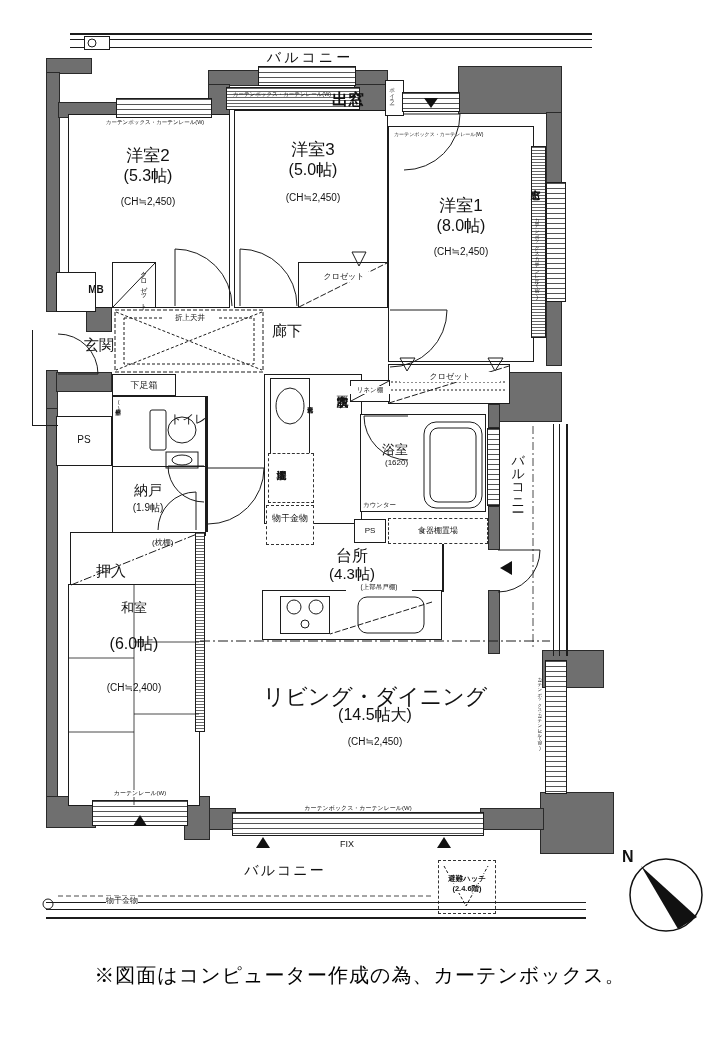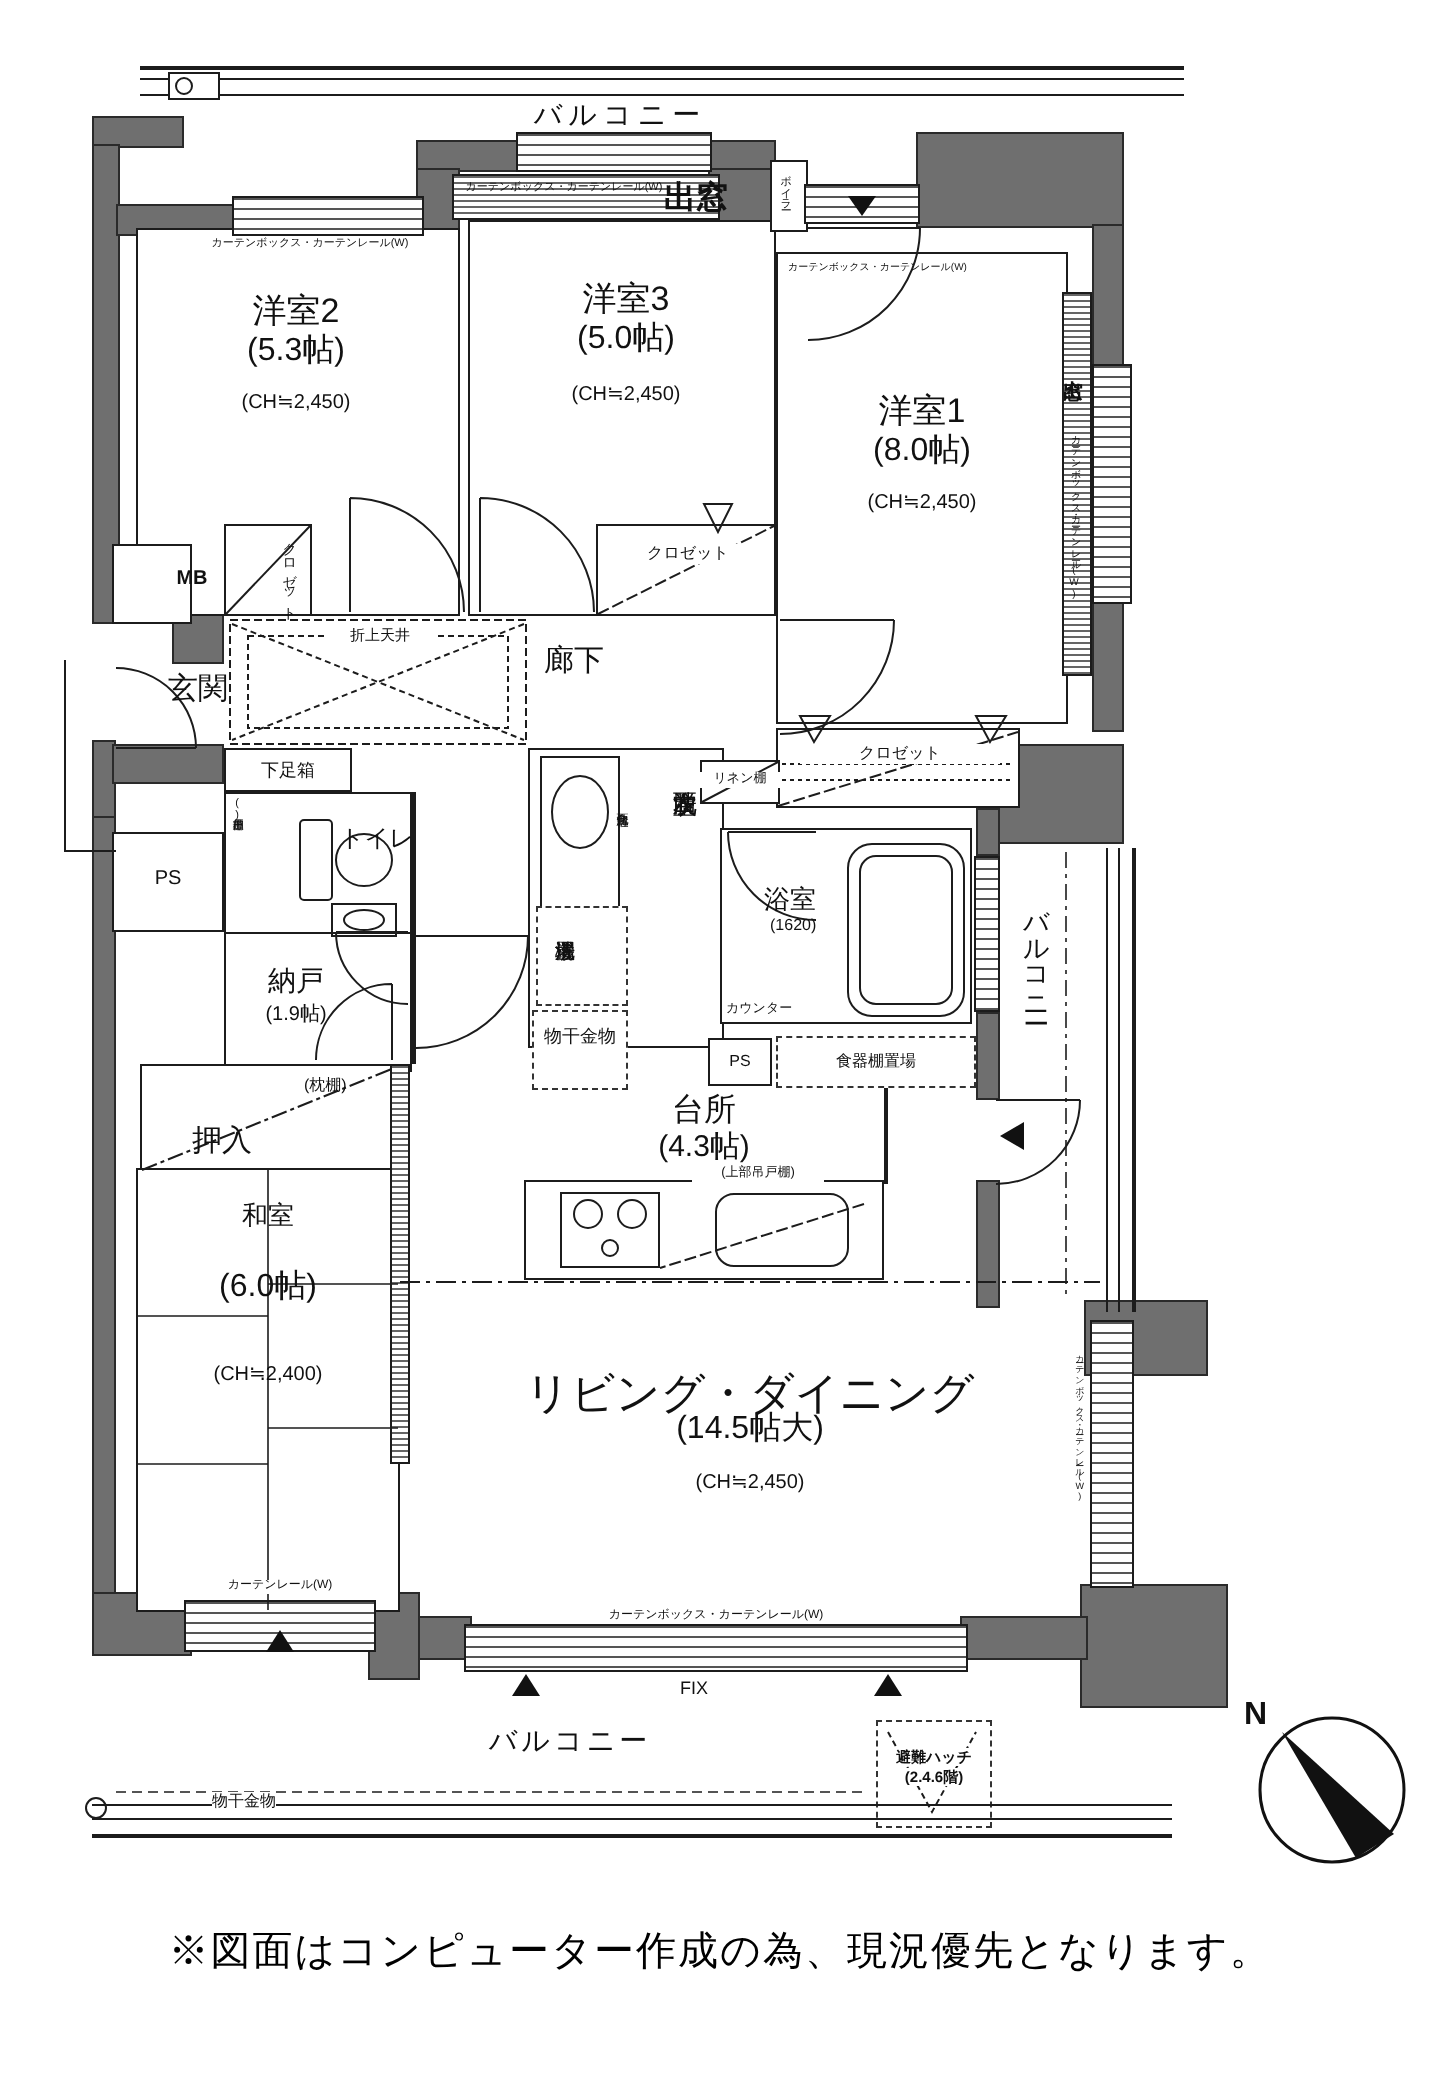--- a/index.html
+++ b/index.html
@@ -238,14 +238,14 @@
   <div class="lbl c" style="left:100px;top:790px;width:80px;font-size:6px;background:#fff;">カーテンレール(W)</div>
   <div class="lbl c" style="left:290px;top:805px;width:136px;font-size:6px;background:#fff;">カーテンボックス・カーテンレール(W)</div>
   <div class="lbl" style="left:340px;top:839px;font-size:9px;">FIX</div>
   <div class="lbl c" style="left:230px;top:862px;width:110px;font-size:14px;letter-spacing:2px;">バルコニー</div>
   <div class="lbl" style="left:106px;top:896px;font-size:8px;background:#fff;">物干金物</div>
   <div class="lbl c" style="left:439px;top:874px;width:56px;font-size:7.5px;font-weight:bold;background:#fff;">避難ハッチ</div>
   <div class="lbl c" style="left:441px;top:884px;width:52px;font-size:7.5px;font-weight:bold;background:#fff;">(2.4.6階)</div>
 
 </div>
 
-<div class="foot">※図面はコンピューター作成の為、現況優先となります。</div>
+<div class="foot">※図面はコンピューター作成の為、カーテンボックス。</div>
 </div>
 
 </body></html>

